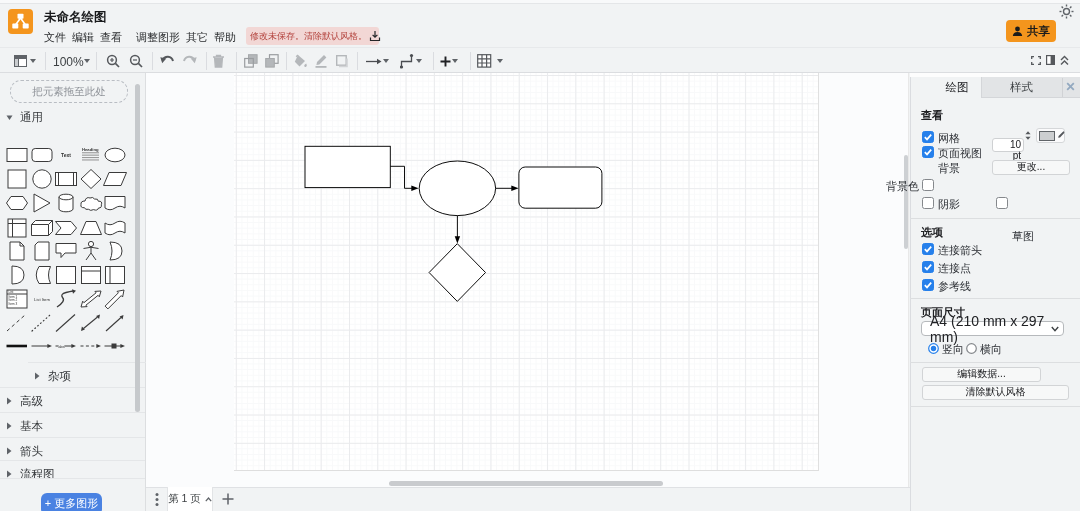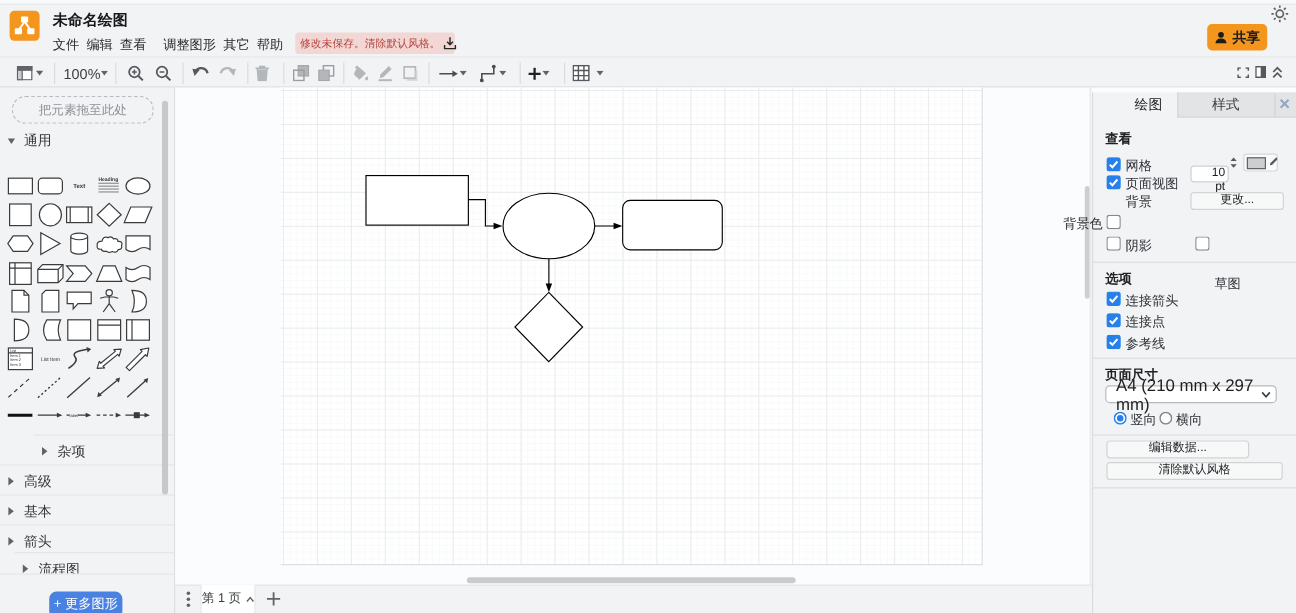--- a/index.html
+++ b/index.html
@@ -464,21 +464,21 @@
     <span class="abs" style="left:20px;top:6px;font-size:11.5px;color:#35383b;">基本</span>
   </div>
 
 <div class="abs" style="left:0;top:436.5px;width:145px;height:25px;border-top:1px solid #e4e6e8;font-family:Liberation Serif, serif;">
     <svg class="abs" style="left:6px;top:9px;" width="6" height="8" viewBox="0 0 6 8">
       <path d="M1 0.5 L5.5 4 L1 7.5 Z" fill="#5f6368"></path>
     </svg>
     <span class="abs" style="left:20px;top:6px;font-size:11.5px;color:#35383b;">箭头</span>
   </div>
 
-<div class="abs" style="left:0;top:459.5px;width:145px;height:25px;border-top:1px solid #e4e6e8;margin-left:12px;">
+<div class="abs" style="left:0;top:459.5px;width:145px;height:25px;border-top:1px solid #e4e6e8;">
     <svg class="abs" style="left:6px;top:9px;" width="6" height="8" viewBox="0 0 6 8">
       <path d="M1 0.5 L5.5 4 L1 7.5 Z" fill="#5f6368"></path>
     </svg>
     <span class="abs" style="left:20px;top:6px;font-size:11.5px;color:#35383b;">流程图</span>
   </div>
 
 <div class="abs" style="left:134.5px;top:84px;width:5px;height:328px;background:#c6c9cc;border-radius:2.5px;"></div>
 
 <div class="abs" style="left:0;top:478px;width:145px;height:33px;background:#f1f3f4;border-top:1px solid #e4e6e8;"></div>
 

